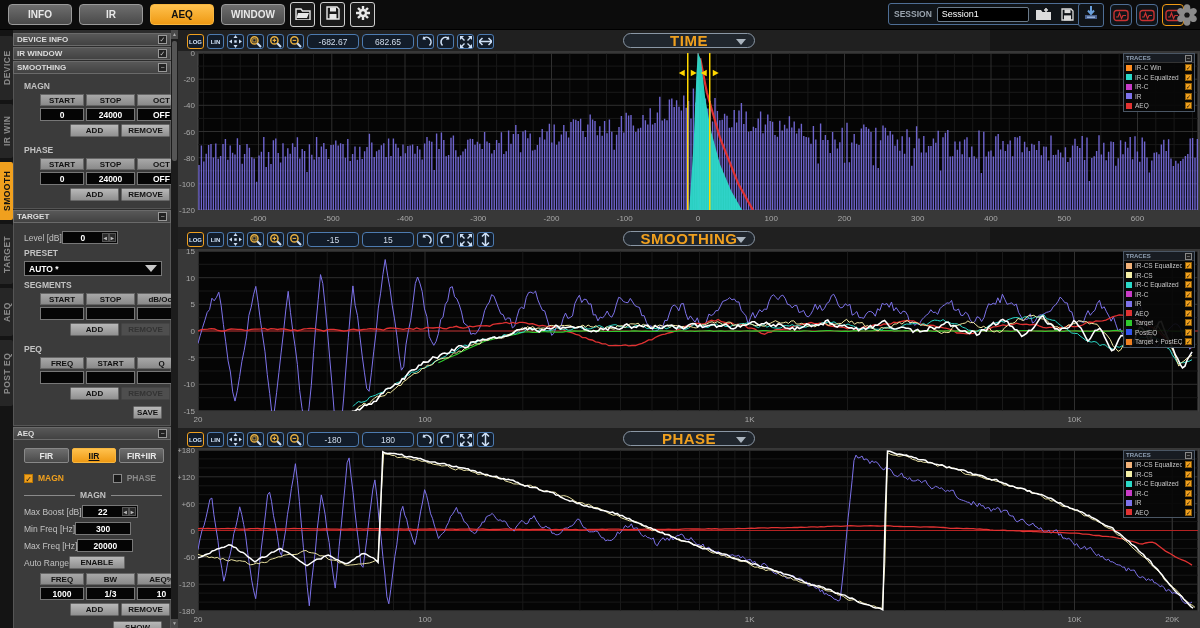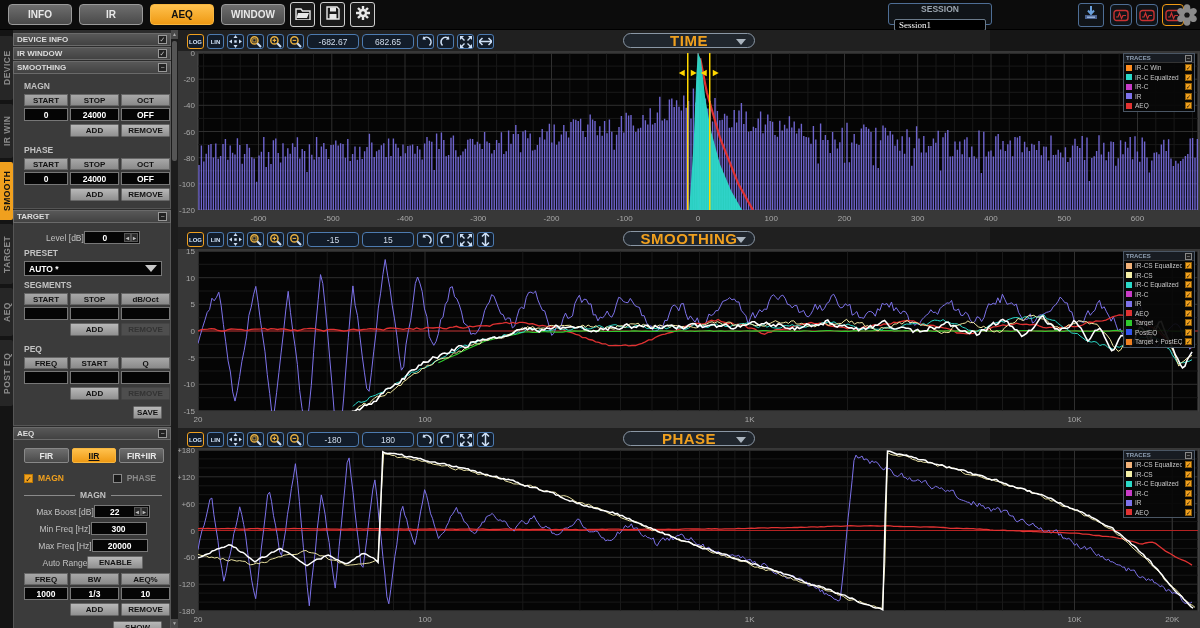--- a/index.html
+++ b/index.html
@@ -11,24 +11,24 @@
   #topbar { position:absolute; left:0; top:0; width:1200px; height:30px; background:#0c0c0c;
     display:flex; align-items:center; border-bottom:1px solid #000; }
   #main-tabs { display:flex; gap:7px; margin-left:8px; }
   .mtab { width:64px; height:21px; border-radius:4px; border:1px solid #9a9a9a;
     background:linear-gradient(#6e6e6e,#4a4a4a); color:#e8e8e8; font-size:10px; font-weight:bold;
     display:flex; align-items:center; justify-content:center; cursor:pointer; }
   .mtab.active { background:linear-gradient(#ffc14d,#ef9a14); color:#111; border-color:#f7b63f; }
   .icon-btn { width:25px; height:25px; margin-left:5px; border-radius:3px; border:1px solid #cfcfcf;
     background:#1a1a1a; display:flex; align-items:center; justify-content:center; cursor:pointer; }
   #session-group { position:absolute; left:888px; top:3px; height:22px; border:1px solid #4e6e95;
-    border-radius:3px; display:flex; align-items:center; padding:0 5px; gap:5px; background:#101418;flex-direction:column; }
+    border-radius:3px; display:flex; align-items:center; padding:0 5px; gap:5px; background:#101418; }
   #session-label { color:#9aa4ae; font-size:8.5px; font-weight:bold; }
   #session-input { width:92px; height:15px; background:#000; border:1px solid #6a7a8a; border-radius:2px;
-    color:#fff; font-size:9px; padding:0 4px; font-family:Liberation Serif, serif; }
+    color:#fff; font-size:9px; padding:0 4px; font-family:Liberation Sans, sans-serif; }
   .mini-ic { width:19px; height:18px; display:flex; align-items:center; justify-content:center; cursor:pointer; }
   .blue-btn { height:24px; border:1px solid #4e6e95; border-radius:3px; background:#101418;
     display:flex; align-items:center; justify-content:center; cursor:pointer; }
   #export-btn { position:absolute; left:1078px; top:3px; width:26px; }
   #wave-btns { position:absolute; left:1110px; top:4px; display:flex; gap:4px; }
   .wave-btn { width:22px; height:22px; border:1px solid #4e6e95; border-radius:4px; background:#101418;
     display:flex; align-items:center; justify-content:center; cursor:pointer; }
   .wave-btn.active { border-color:#ef9a14; }
   #busy { position:absolute; left:1176px; top:4px; width:22px; height:22px; }
 
@@ -45,30 +45,30 @@
     border-top:5px solid transparent; border-bottom:5px solid transparent; border-right:7px solid #f0a01e;
     transform:rotate(180deg); }
   #panels { position:absolute; left:13px; top:2px; width:158px; height:596px; overflow:hidden; }
   .phead { height:13px; background:linear-gradient(#585858,#424242); border:1px solid #6a6a6a;
     display:flex; align-items:center; padding:0 3px; margin-top:1px; cursor:pointer; }
   .phead span { color:#dcdcdc; font-size:8px; font-weight:bold; flex:1; }
   .phico { width:9px; height:9px; border:1px solid #999; background:#222; color:#bbb; font-size:7px;
     line-height:7px; text-align:center; }
   .pbody { background:#3b3b3b; border:1px solid #555; border-top:none; padding:4px 6px 5px 8px; }
   .grp-label { color:#c2c2c2; font-size:8.5px; font-weight:bold; margin:3px 0 3px 2px; }
-  .triple { display:grid; grid-template-columns:44px 49px 49px; gap:2px; margin-left:2px; }
+  .triple { display:grid; grid-template-columns:44px 49px 49px; gap:2px; margin-left:18px; }
   .th { height:12px; background:linear-gradient(#a8a8a8,#8a8a8a); color:#111; font-size:8px; font-weight:bold;
     display:flex; align-items:center; justify-content:center; border:1px solid #666; }
   .tv { height:13px; background:#050505; color:#fff; font-size:8.5px; font-weight:bold;
     display:flex; align-items:center; justify-content:center; border:1px solid #777; }
   .btnrow { display:grid; grid-template-columns:44px 49px 49px; gap:2px; margin:3px 0 2px 2px; }
   .sbtn { height:13px; background:linear-gradient(#b8b8b8,#909090); color:#111; font-size:8px; font-weight:bold;
     display:flex; align-items:center; justify-content:center; border:1px solid #666; border-radius:1px; cursor:pointer; }
   .sbtn.disabled { background:#4e4e4e; color:#333; border-color:#444; cursor:default; }
-  .frow { display:flex; align-items:center; justify-content:center; margin:4px 2px; }
+  .frow { display:flex; align-items:center; justify-content:flex-start; margin:4px 2px; }
   .flabel { color:#c2c2c2; font-size:8.5px; }
   .ffield { width:56px; height:13px; background:#050505; border:1px solid #777; color:#fff; font-size:8.5px;
     font-weight:bold; display:flex; align-items:center; justify-content:center; position:relative; }
   .spin { display:flex; position:absolute; right:1px; top:1px; }
   .spin div { width:7px; height:9px; background:#2a2a2a; color:#bbb; font-size:6px; line-height:9px;
     text-align:center; border:1px solid #555; cursor:pointer; }
   .dropdown { height:15px; background:#050505; border:1px solid #777; display:flex; align-items:center;
     color:#fff; font-size:8.5px; font-weight:bold; padding:0 4px; justify-content:space-between;
     margin:2px 2px 4px 2px; cursor:pointer; }
   .ddarrow { width:0; height:0; border-left:6px solid transparent; border-right:6px solid transparent;

